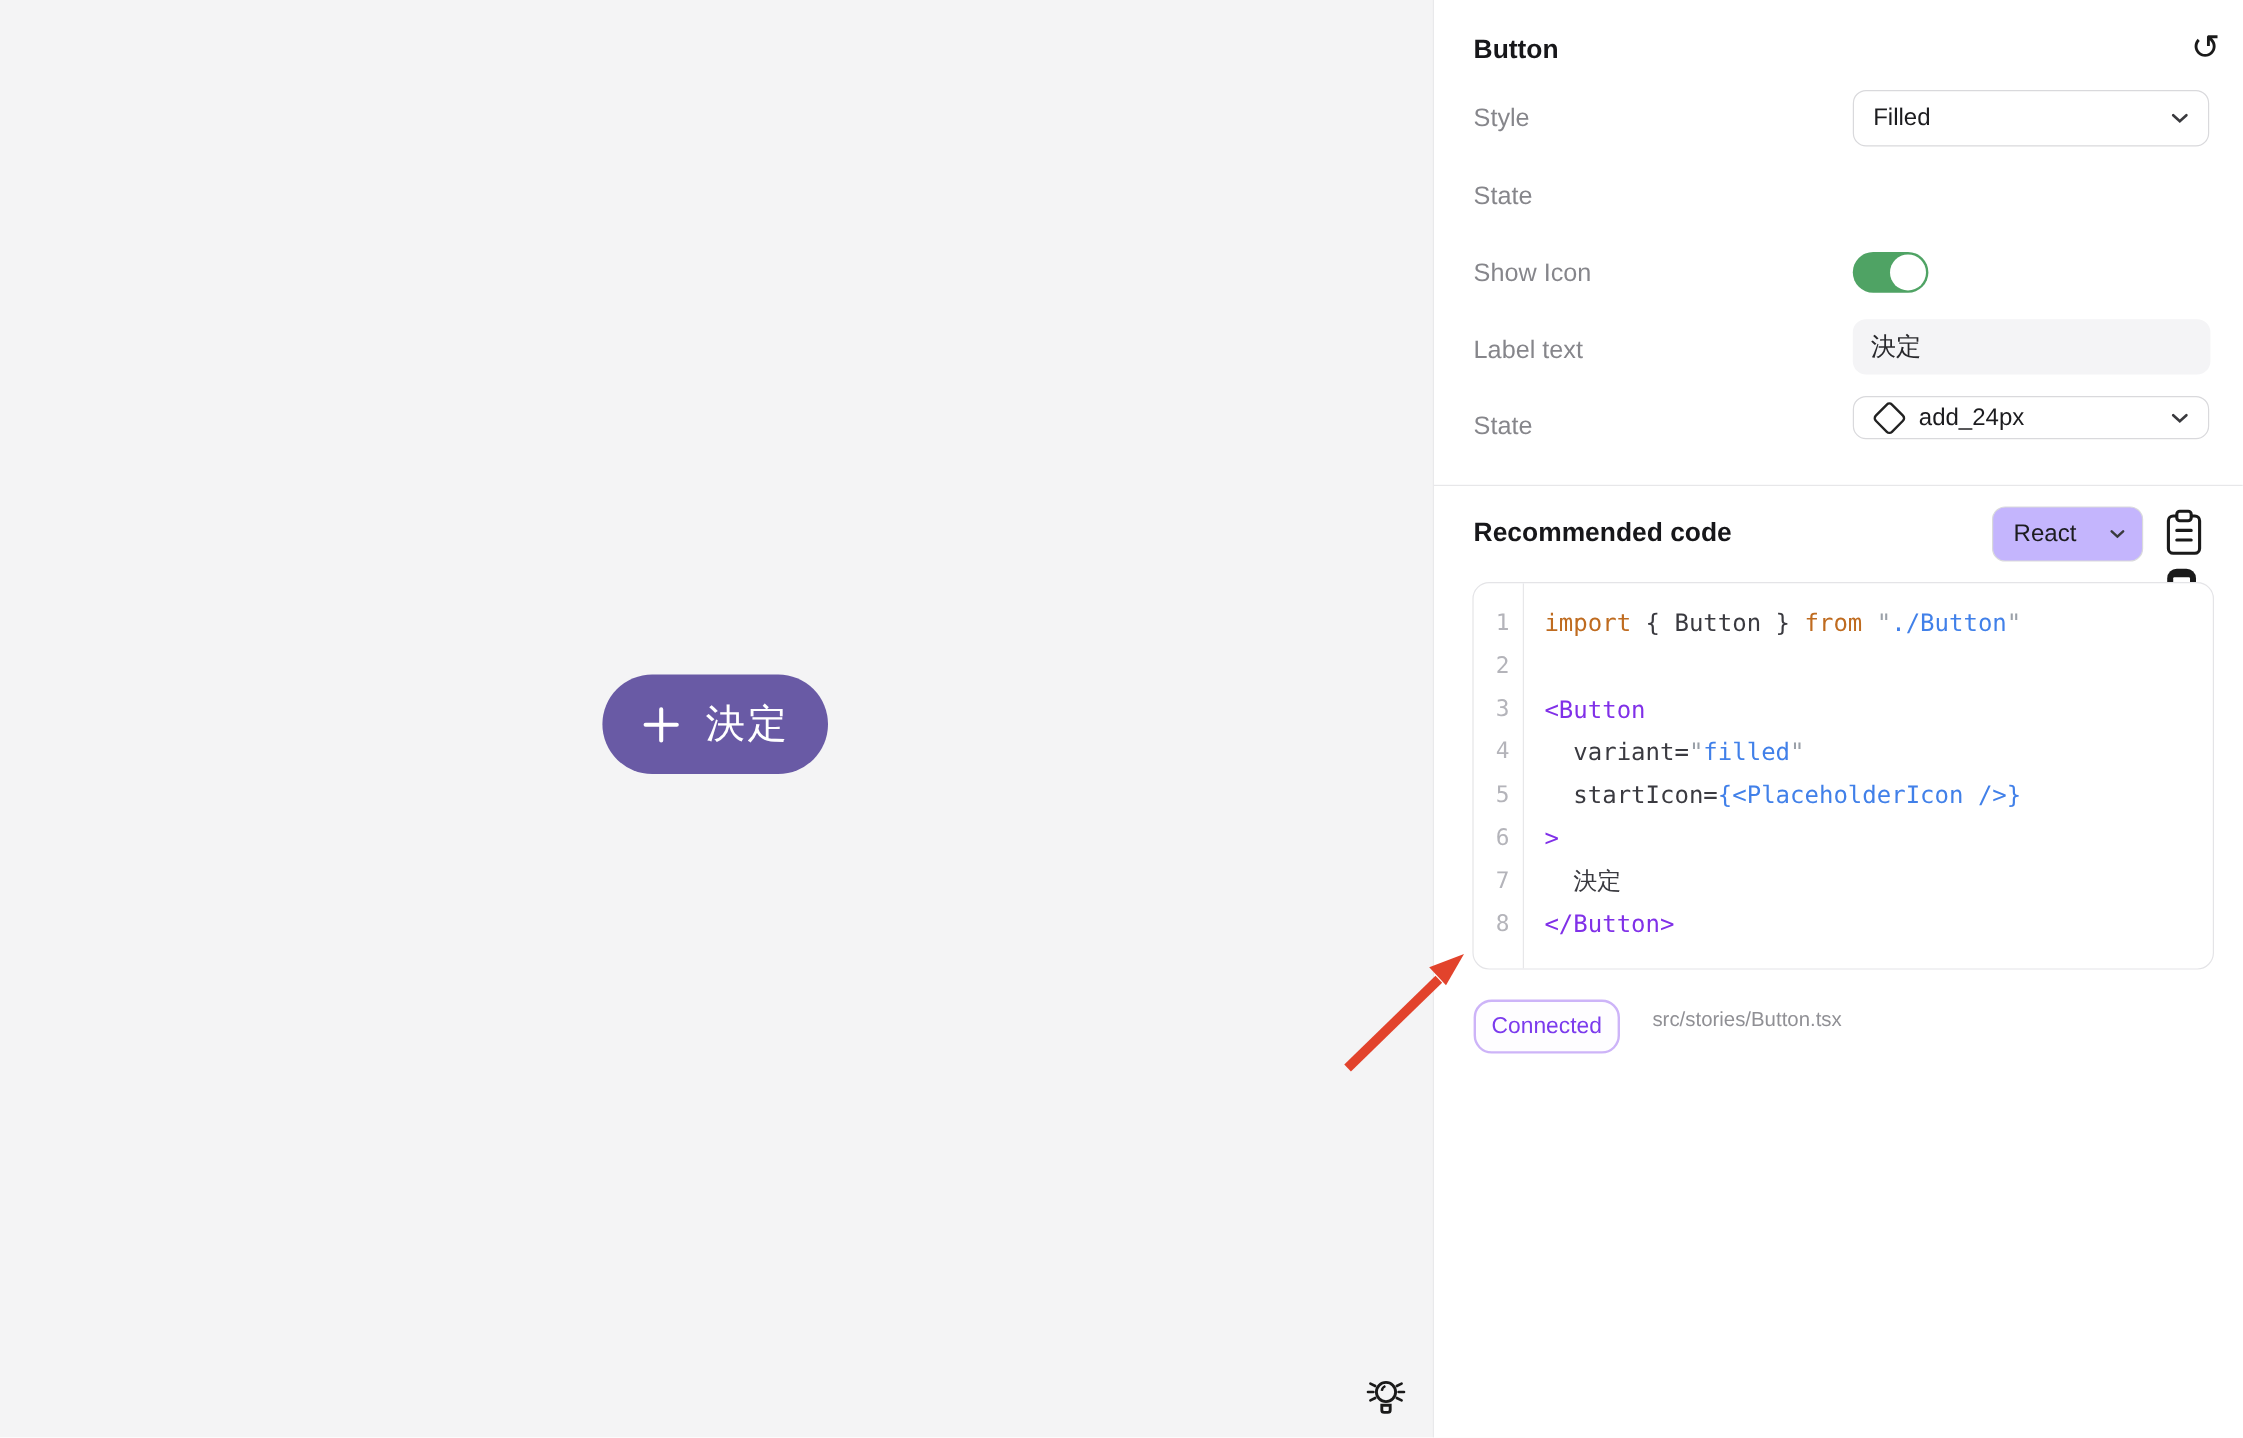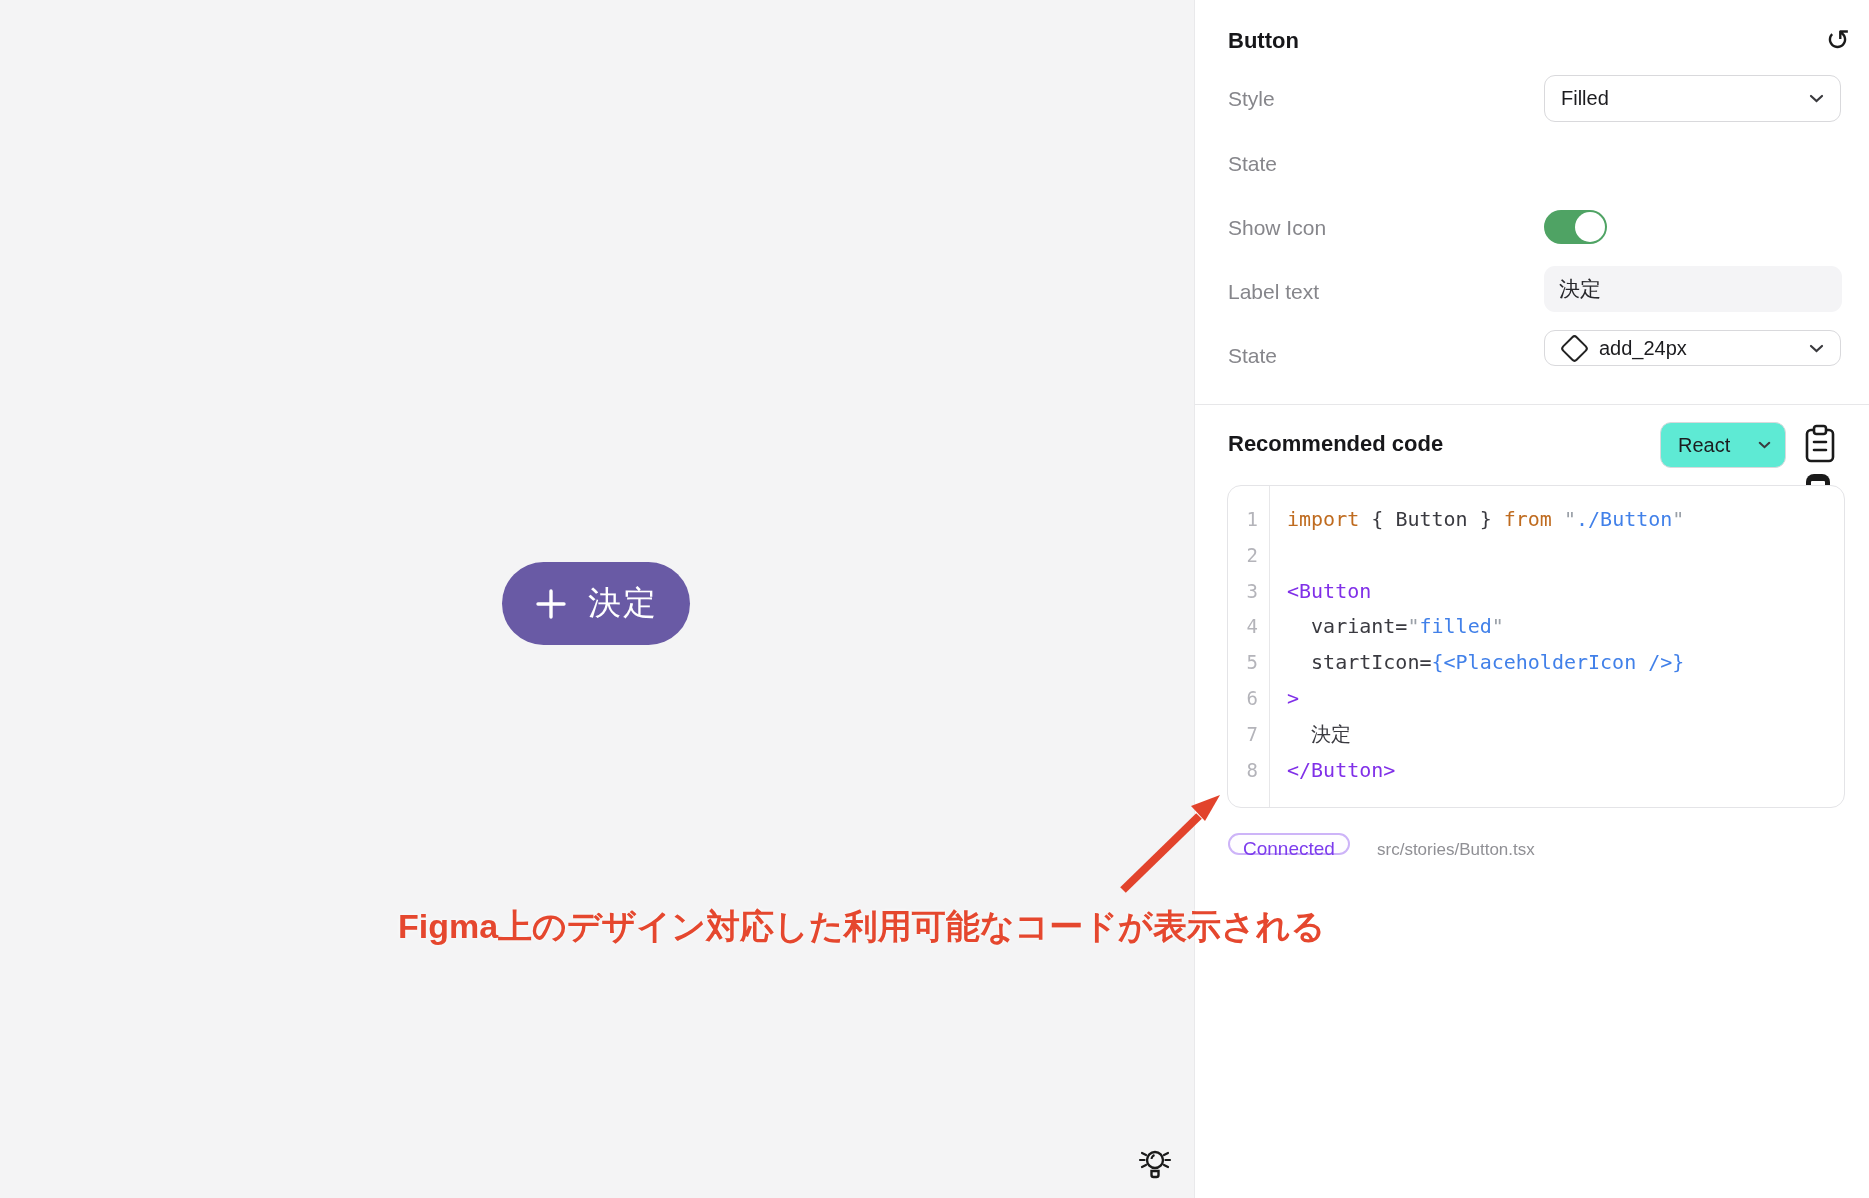--- a/index.html
+++ b/index.html
@@ -52,21 +52,21 @@
 
   .diamond { width:21px; height:21px; border:2.5px solid #222; border-radius:4px;
     transform:rotate(45deg); margin:0 14px 0 3px; flex:none; }
 
   .divider { position:absolute; left:0; top:404px; width:674px; height:0;
     border-top:1.5px solid #e7e7e9; }
 
   .code-heading { position:absolute; left:33px; top:431px; font-size:22px; font-weight:700; color:#17171a; }
 
   .lang-select { position:absolute; left:465px; top:422px; width:126px; height:46px;
-    background:#5eead4; border:1.5px solid #d9d9dc; border-radius:11px; cursor:pointer;
+    background:#c4b5fd; border:1.5px solid #d9d9dc; border-radius:11px; cursor:pointer;
     display:flex; align-items:center; padding:0 14px 0 17px; }
   .lang-select .val { font-size:20px; color:#1c1c1f; flex:1; }
 
   .copy-btn { position:absolute; left:609px; top:424px; width:32px; height:40px;
     background:none; border:none; cursor:pointer; }
 
   .hidden-icon { position:absolute; left:611px; top:474px; width:24px; height:20px; z-index:1; }
   .hidden-icon .cap { width:24px; height:18px; background:#1a1a1a; border-radius:8px 8px 3px 3px; position:relative; }
   .hidden-icon .cap::after { content:""; position:absolute; left:5px; top:7px; width:14px; height:5px; background:#fff; border-radius:1px; }
 
@@ -79,21 +79,21 @@
     font-size:19px; line-height:35.8px; color:#b4b4ba; }
   .code-area { flex:1; padding:16px 0 0 17px;
     font-family:"DejaVu Sans Mono","Liberation Mono",monospace;
     font-size:20px; line-height:35.8px; white-space:pre; color:var(--c-pl); }
   .tk-kw  { color:var(--c-kw); }
   .tk-pl  { color:var(--c-pl);margin-top:40px; }
   .tk-pu  { color:var(--c-pu); }
   .tk-st  { color:var(--c-st); }
   .tk-tag { color:var(--c-tag);text-align:right; }
 
-  .badge { position:absolute; left:33px; top:833px; height:22px;
+  .badge { position:absolute; left:33px; top:833px; height:45px;
     border:2px solid #cdb4f8; border-radius:15px; background:#fefdff; cursor:pointer;
     color:var(--c-badge); font-size:19px; padding:0 13px; line-height:27px;
     font-family:inherit; }
   .file-path { position:absolute; left:182px; top:840px; font-size:17px; color:#909095; }
 </style>
 </head>
 <body>
 
 <div class="stage">
 
@@ -104,21 +104,20 @@
         <path d="M17 4 V30 M4 17 H30" stroke="#ffffff" stroke-width="3.4" stroke-linecap="round" fill="none"></path>
       </svg>
       <span class="lbl">決定</span>
     </button>
 
     <svg class="arrow-svg" width="150" height="140" viewBox="0 0 150 140">
       <line x1="28" y1="118" x2="104" y2="44" stroke="#e2432c" stroke-width="8"></line>
       <polygon points="125,23 110,49 96,34" fill="#e2432c"></polygon>
     </svg>
 
-    <div class="annotation">Figma上のデザイン対応した利用可能なコードが表示される</div>
 
     <button class="bulb" title="">
       <svg viewBox="0 0 34 36" width="34" height="36">
         <circle cx="17" cy="16" r="8" fill="none" stroke="#1a1a1a" stroke-width="2.4"></circle>
         <path d="M13.5 27 h7 v4 a2 2 0 0 1 -2 2 h-3 a2 2 0 0 1 -2 -2 z" fill="none" stroke="#1a1a1a" stroke-width="2.4"></path>
         <path d="M13.5 15 a5 5 0 0 1 3 -4" fill="none" stroke="#1a1a1a" stroke-width="2"></path>
         <path d="M4 9 l4 2 M2 16 h4.5 M4 23 l4 -2 M30 9 l-4 2 M32 16 h-4.5 M30 23 l-4 -2" stroke="#1a1a1a" stroke-width="2.2" stroke-linecap="round"></path>
       </svg>
     </button>
   </div>

